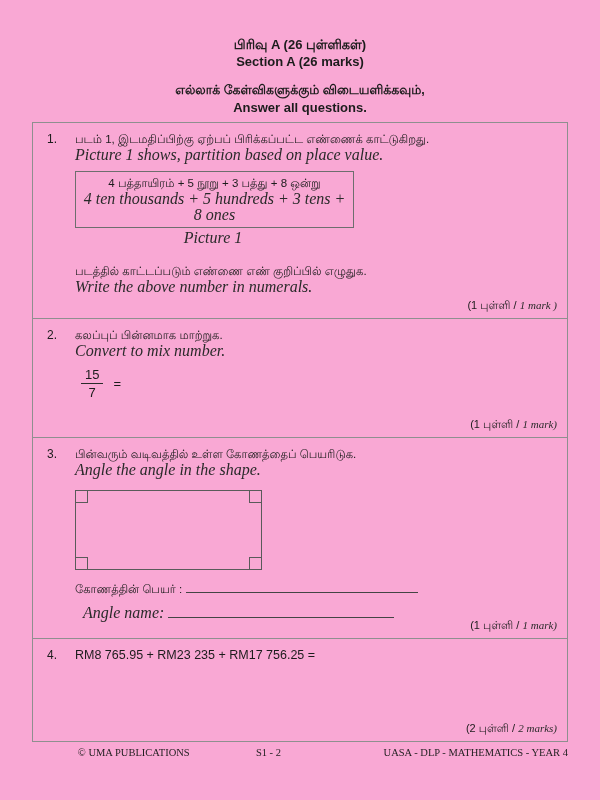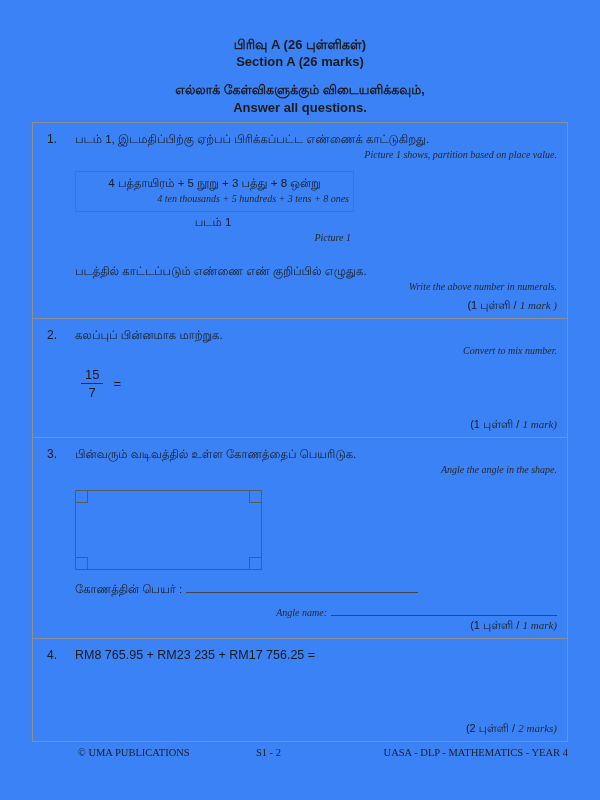--- a/index.html
+++ b/index.html
@@ -1,25 +1,25 @@
 <!DOCTYPE html>
 <html lang="ta"><head>
 <meta charset="utf-8">
 <style>
   * { margin:0; padding:0; box-sizing:border-box; }
   html,body { background:#ffffff; }
   .page {
-    position:relative; width:600px; height:800px; background:#3b82f6;
+    position:relative; width:600px; height:800px; background:#f9a8d4;
     font-family:"Liberation Sans", sans-serif; color:#1c1c1c; overflow:hidden;
   }
   .center { text-align:center; }
   .bold { font-weight:bold; }
   .en-italic { font-family:"Liberation Serif", serif; font-style:italic; color:#2a2a2a; }
   .ta-text { font-size:11.5px; line-height:16px; color:#1c1c1c; }
-  .en-text { font-size:10px; line-height:16px;text-align:right; }
+  .en-text { font-size:16px; line-height:16px; }
 
   .header { position:absolute; top:36px; left:0; width:100%; }
   .header .h-line { font-size:13px; line-height:17px; }
   .header .h-gap { height:12px; }
 
   .qbox {
     position:absolute; left:32px; top:122px; width:536px; height:620px;
     border:1px solid #8f8f8f;
     display:flex; flex-direction:column;
   }
@@ -96,21 +96,20 @@
       <div class="qrow">
         <div class="qnum">1.</div>
         <div class="qcontent">
           <div class="ta-text">படம் 1, இடமதிப்பிற்கு ஏற்பப் பிரிக்கப்பட்ட எண்ணைக் காட்டுகிறது.</div>
           <div class="en-text en-italic">Picture 1 shows, partition based on place value.</div>
           <div class="pv-box">
             <div class="ta-text">4 பத்தாயிரம் + 5 நூறு + 3 பத்து + 8 ஒன்று</div>
             <div class="en-text en-italic">4 ten thousands + 5 hundreds + 3 tens + 8 ones</div>
           </div>
           <div class="pv-caption">
-            <div class="ta-text">படம் 1</div>
             <div class="en-text en-italic">Picture 1</div>
           </div>
           <div style="margin-top:17px;">
             <div class="ta-text">படத்தில் காட்டப்படும் எண்ணை எண் குறிப்பில் எழுதுக.</div>
             <div class="en-text en-italic">Write the above number in numerals.</div>
           </div>
         </div>
       </div>
       <div class="marks"><span>(1 புள்ளி /</span> <span class="en-italic">1 mark )</span></div>
     </div>

